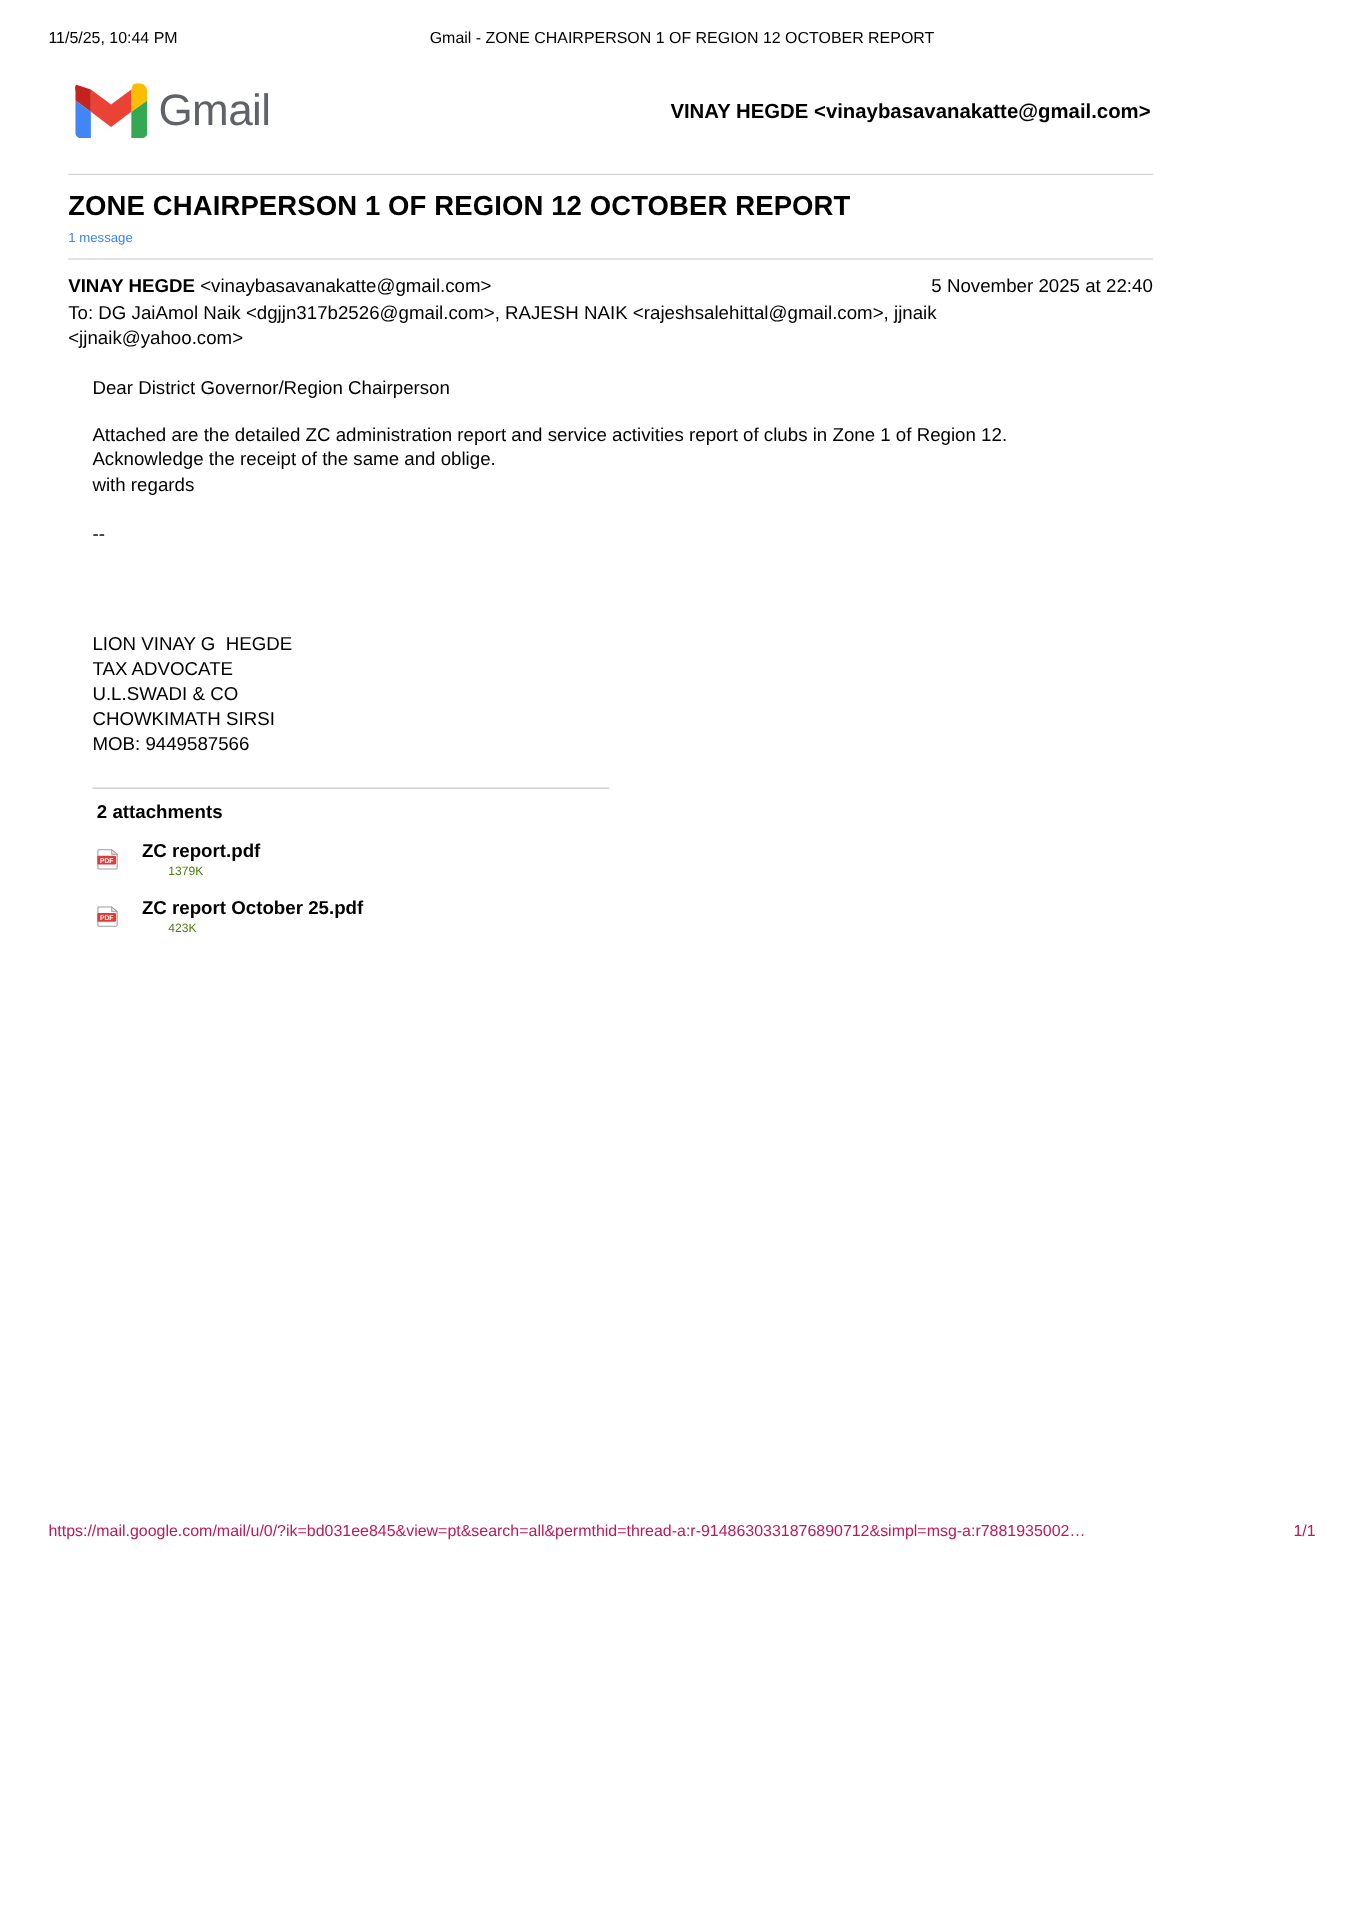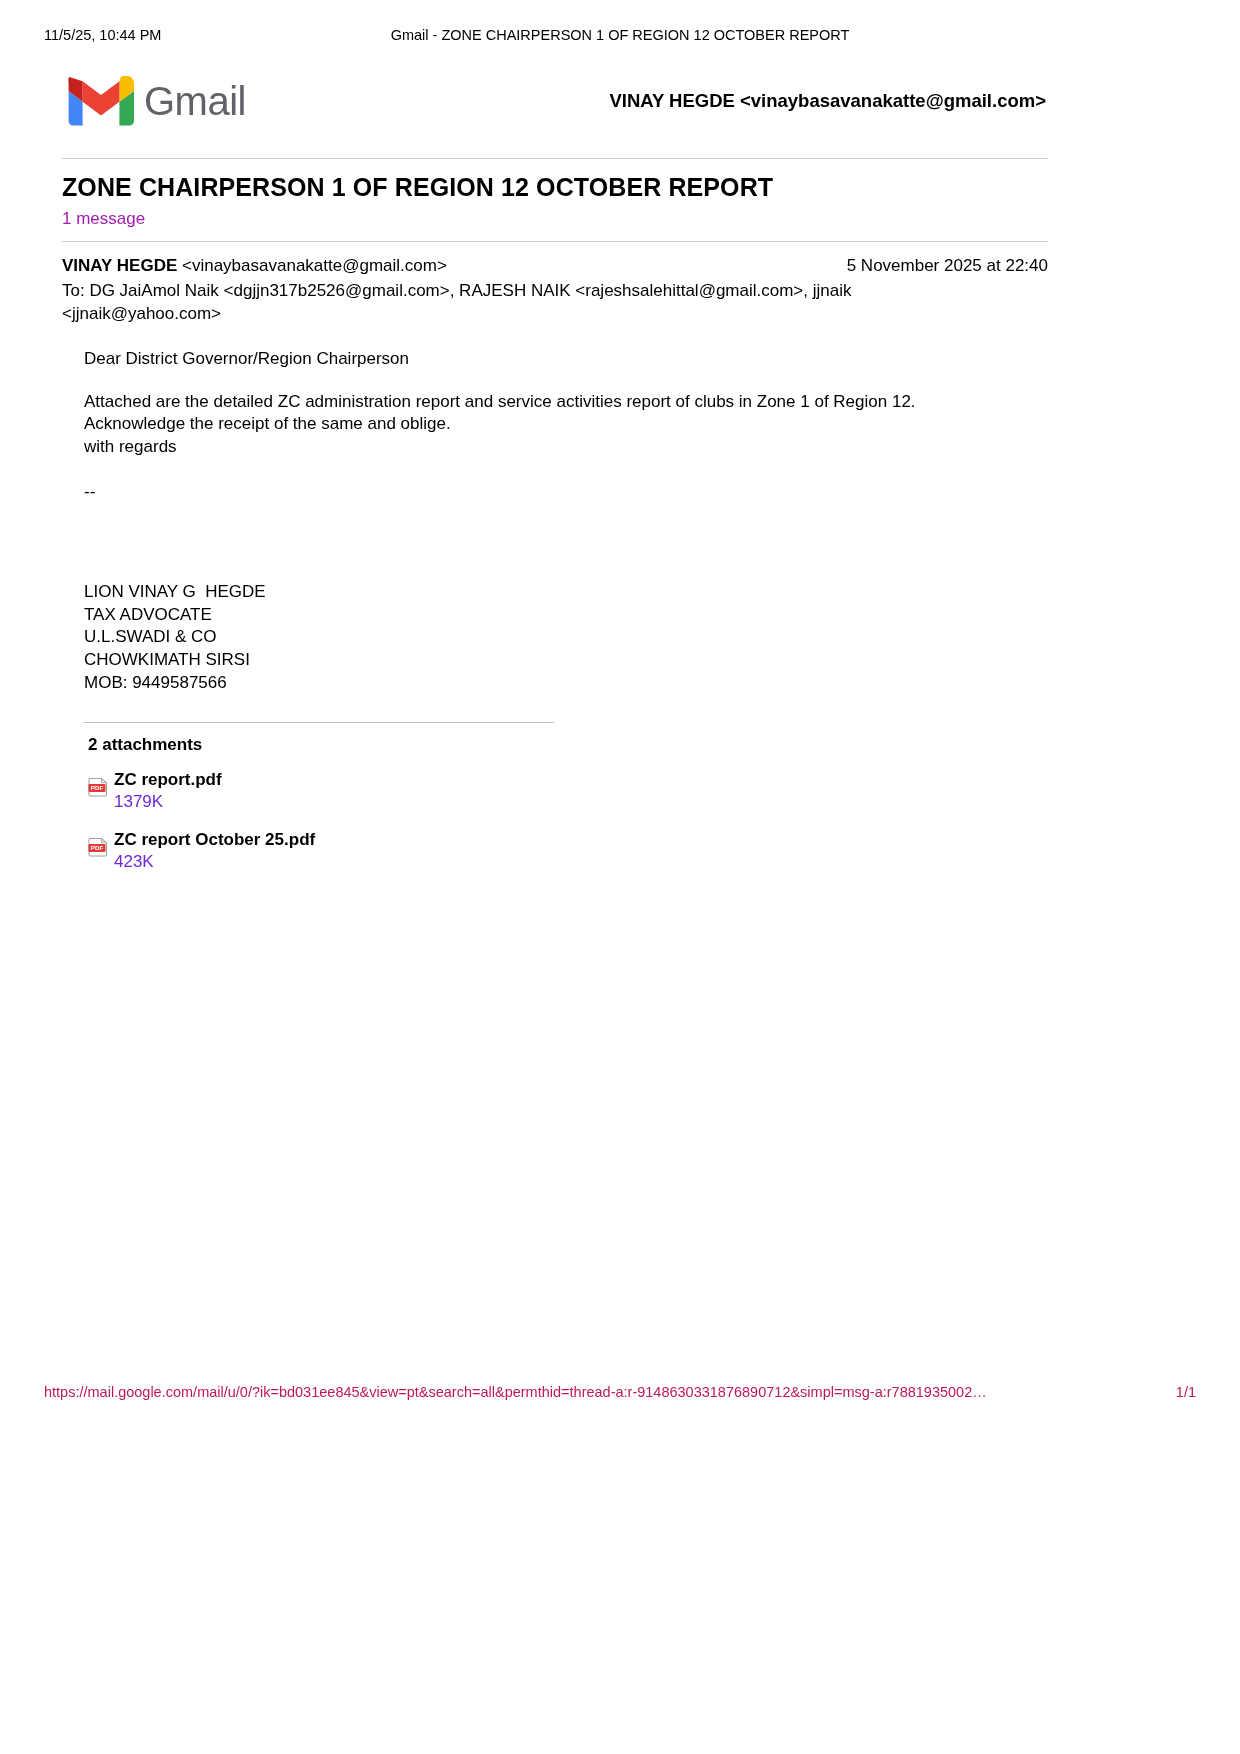--- a/index.html
+++ b/index.html
@@ -124,22 +124,22 @@
     padding-bottom: 12px;
   }
   .subject {
     font-size: 25px;
     font-weight: bold;
     letter-spacing: 0.1px;
     margin: 0 0 7px 0;
     line-height: 1.16;
   }
   .msg-count {
-    font-size: 17px;
-    color: #a21caf;
+    font-size: 12px;
+    color: #3b82f6;
     line-height: 1.2;
   }
 
   
   .meta {
     padding-top: 13px;
     font-size: 17px;
     line-height: 1.35;
   }
   .meta-top {
@@ -183,41 +183,42 @@
     font-size: 17px;
     font-weight: bold;
   }
   .attach-list {
     margin-top: 14px;
     margin-left: 26px;
   }
   .attach-item {
     display: flex;
     align-items: flex-start;
-    gap: 6px;
+    gap: 21px;
     margin-bottom: 16px;
   }
   .pdf-icon {
     width: 20px;
     height: 22px;
     flex: 0 0 auto;
     margin-top: 6px;
     display: block;
   }
   .attach-meta { line-height: 1.28; }
   .attach-name {
     font-size: 17px;
     font-weight: bold;
     color: #000;
     display: block;
   }
   .attach-size {
-    font-size: 17px;
-    color: #6d28d9;
+    font-size: 11px;
+    color: #4d7c0f;
     display: block;
+    margin-left: 24px;
   }
 </style>
 </head>
 <body>
 
 <div class="page">
 
   <div class="print-head">
     <div class="ph-left">11/5/25, 10:44 PM</div>
     <div class="ph-center">Gmail - ZONE CHAIRPERSON 1 OF REGION 12 OCTOBER REPORT</div>

